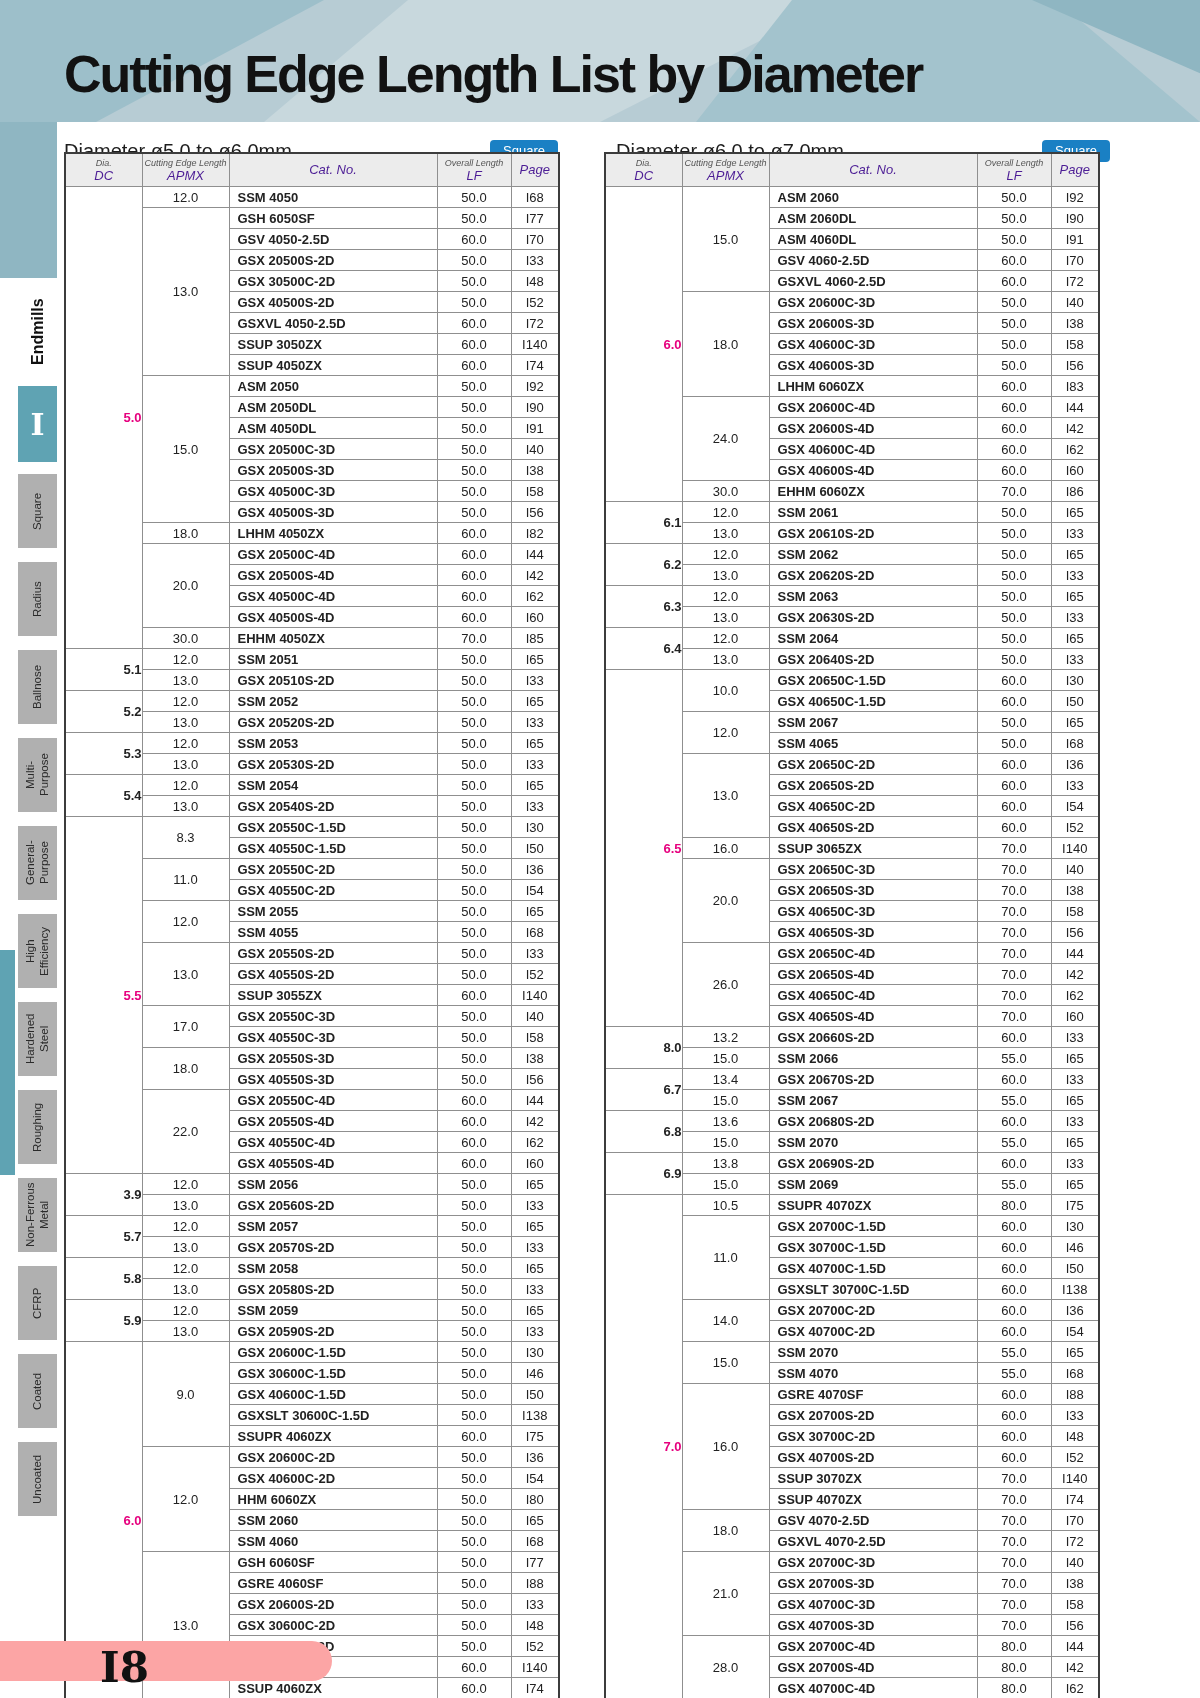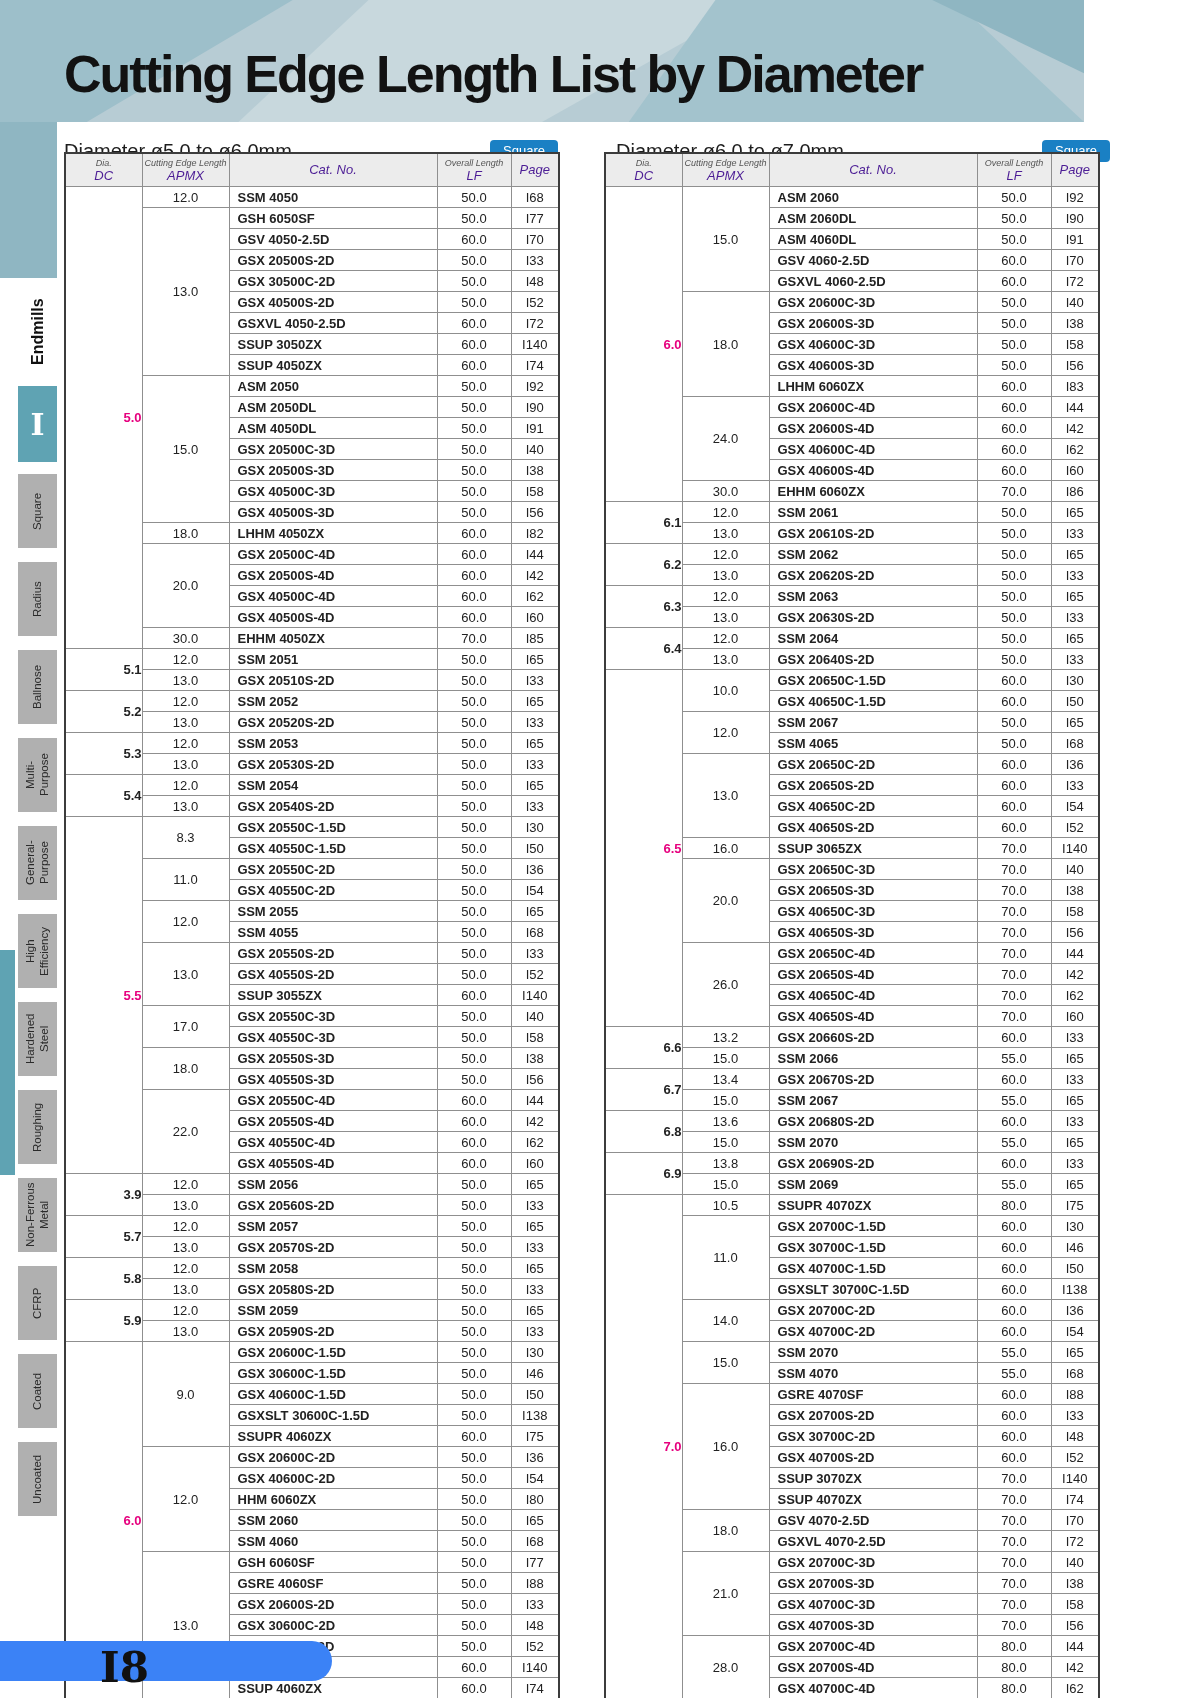--- a/index.html
+++ b/index.html
@@ -1,20 +1,20 @@
 <!DOCTYPE html>
 <html><head>
 <meta charset="utf-8">
 <style>
   html,body{margin:0;padding:0;}
   body{width:1200px;height:1698px;position:relative;background:#ffffff;
        font-family:"Liberation Sans",sans-serif;overflow:hidden;}
 
   
-  #header-band{position:absolute;left:0;top:0;width:1084px;height:122px;
+  #header-band{position:absolute;left:0;top:0;width:1200px;height:122px;
                background:#b7ccd4;overflow:hidden;}
   .band-shape{position:absolute;left:0;top:0;width:100%;height:100%;}
   #band-shape-1{background:#9dbfca;clip-path:polygon(0 0,27% 0,8% 100%,0 100%);}
   #band-shape-2{background:#c8d8dd;clip-path:polygon(34% 0,70% 0,50% 100%,22% 100%);}
   #band-shape-3{background:#a3c3cd;clip-path:polygon(66% 0,88% 0,100% 100%,58% 100%);}
   #band-shape-4{background:#8fb6c2;clip-path:polygon(86% 0,100% 0,100% 60%);}
   #page-title{position:absolute;left:64px;top:46px;margin:0;
               font:700 52px/1.1 "Liberation Sans",sans-serif;
               letter-spacing:-2px;color:#121212;white-space:nowrap;}
   #corner-block{position:absolute;left:0;top:122px;width:57px;height:156px;background:#8fb6c2;}
@@ -54,21 +54,21 @@
   td.dia{font-weight:700;font-size:14px;text-align:right;color:#1a1a1a;}
   td.dia.magenta{color:#e6007e;}
   td.apmx{text-align:center;}
   td.cat{font-weight:700;text-align:left;padding-left:8px;color:#111;
          white-space:nowrap;overflow:hidden;}
   td.lf,td.page{text-align:center;}
   td.alt{background:#e2e2e2;}
 
   
   #footer-bar{position:absolute;left:0;top:1641px;width:332px;height:40px;
-              background:#3b82f6;border-radius:0 26px 26px 0;}
+              background:#fca5a5;border-radius:0 26px 26px 0;}
   #footer-bar span{position:absolute;left:100px;top:2px;
                    font:700 42px "DejaVu Serif",serif;color:#111;}
 </style>
 </head>
 <body>
 
 <div id="page">
 
   <div id="header-band">
     <div class="band-shape" id="band-shape-1"></div>
@@ -798,21 +798,21 @@
             <td class="cat">GSX 40650C-4D</td>
             <td class="lf">70.0</td>
             <td class="page">I62</td>
           </tr>
           <tr>
             <td class="cat alt">GSX 40650S-4D</td>
             <td class="lf alt">70.0</td>
             <td class="page alt">I60</td>
           </tr>
           <tr>
-            <td class="dia" rowspan="2">6.6</td>
+            <td class="dia" rowspan="2">8.0</td>
             <td class="apmx" rowspan="1">13.2</td>
             <td class="cat">GSX 20660S-2D</td>
             <td class="lf">60.0</td>
             <td class="page">I33</td>
           </tr>
           <tr>
             <td class="apmx" rowspan="1">15.0</td>
             <td class="cat alt">SSM 2066</td>
             <td class="lf alt">55.0</td>
             <td class="page alt">I65</td>

